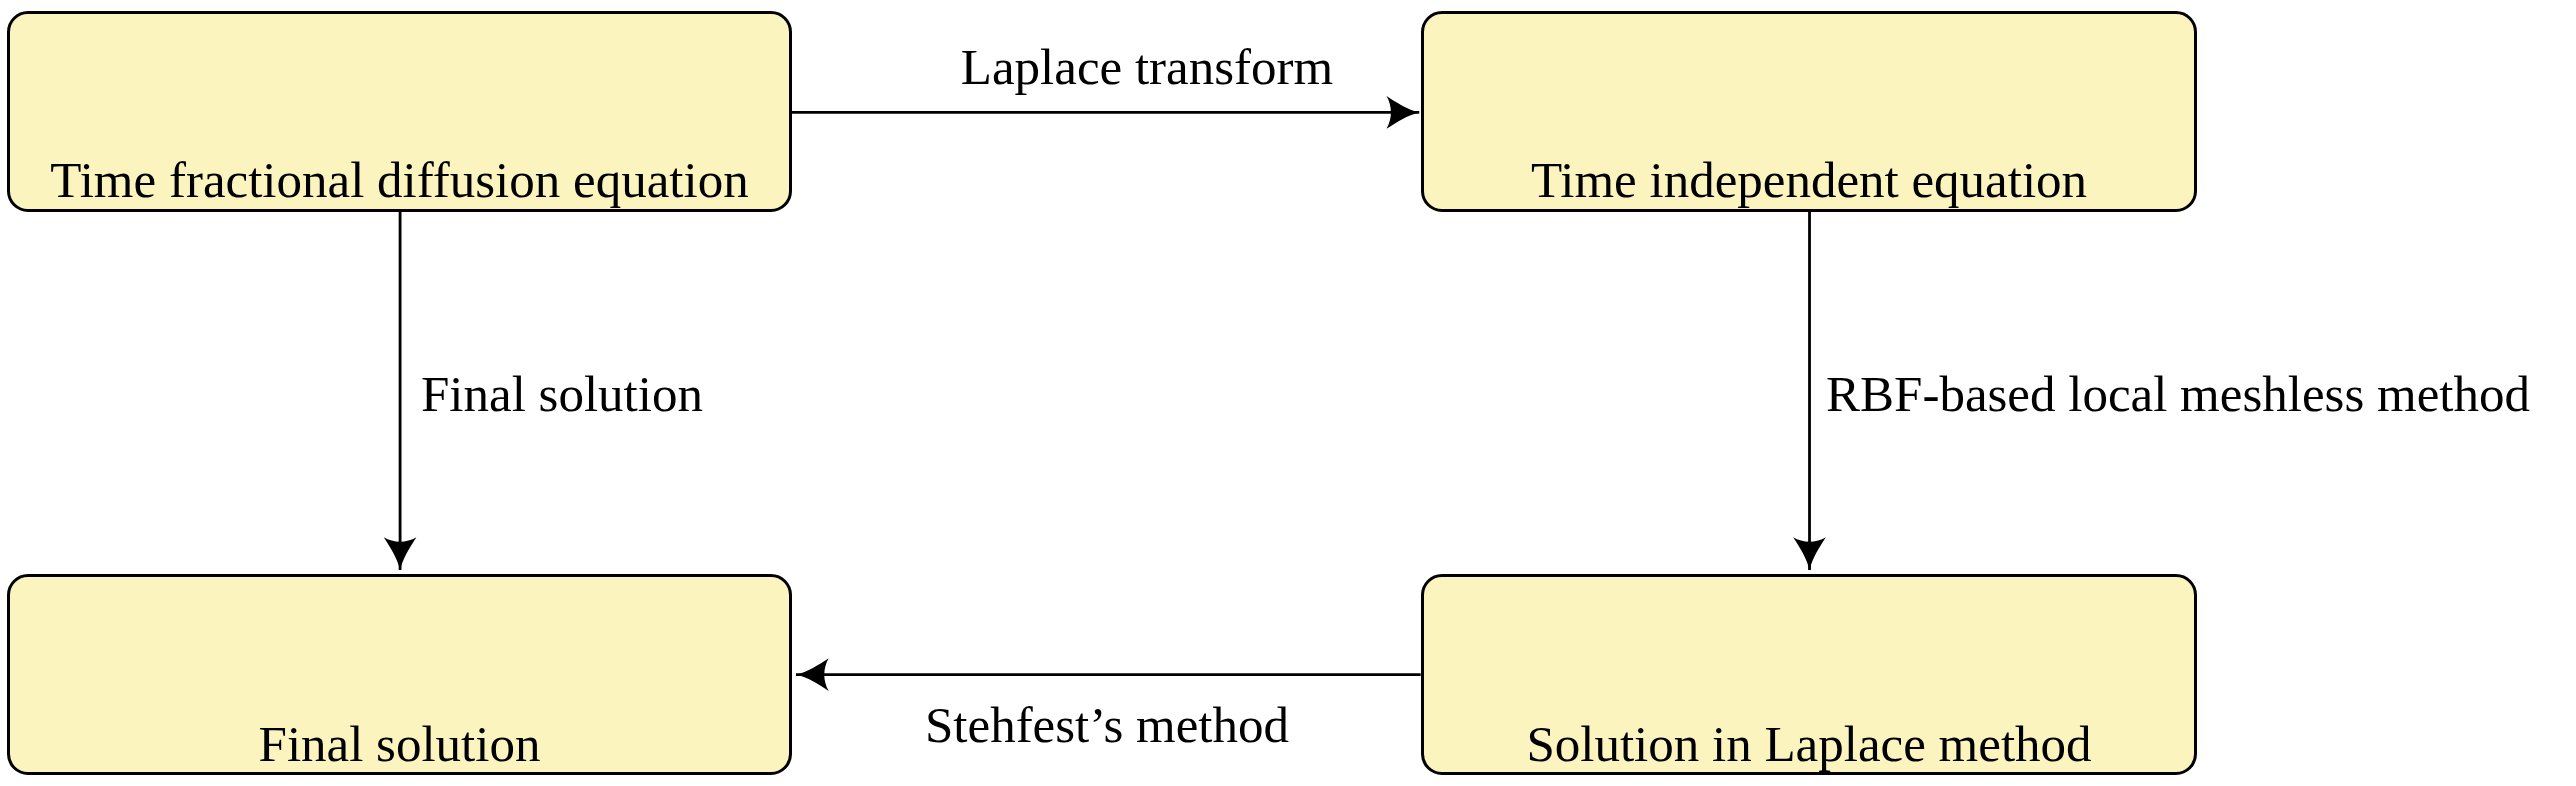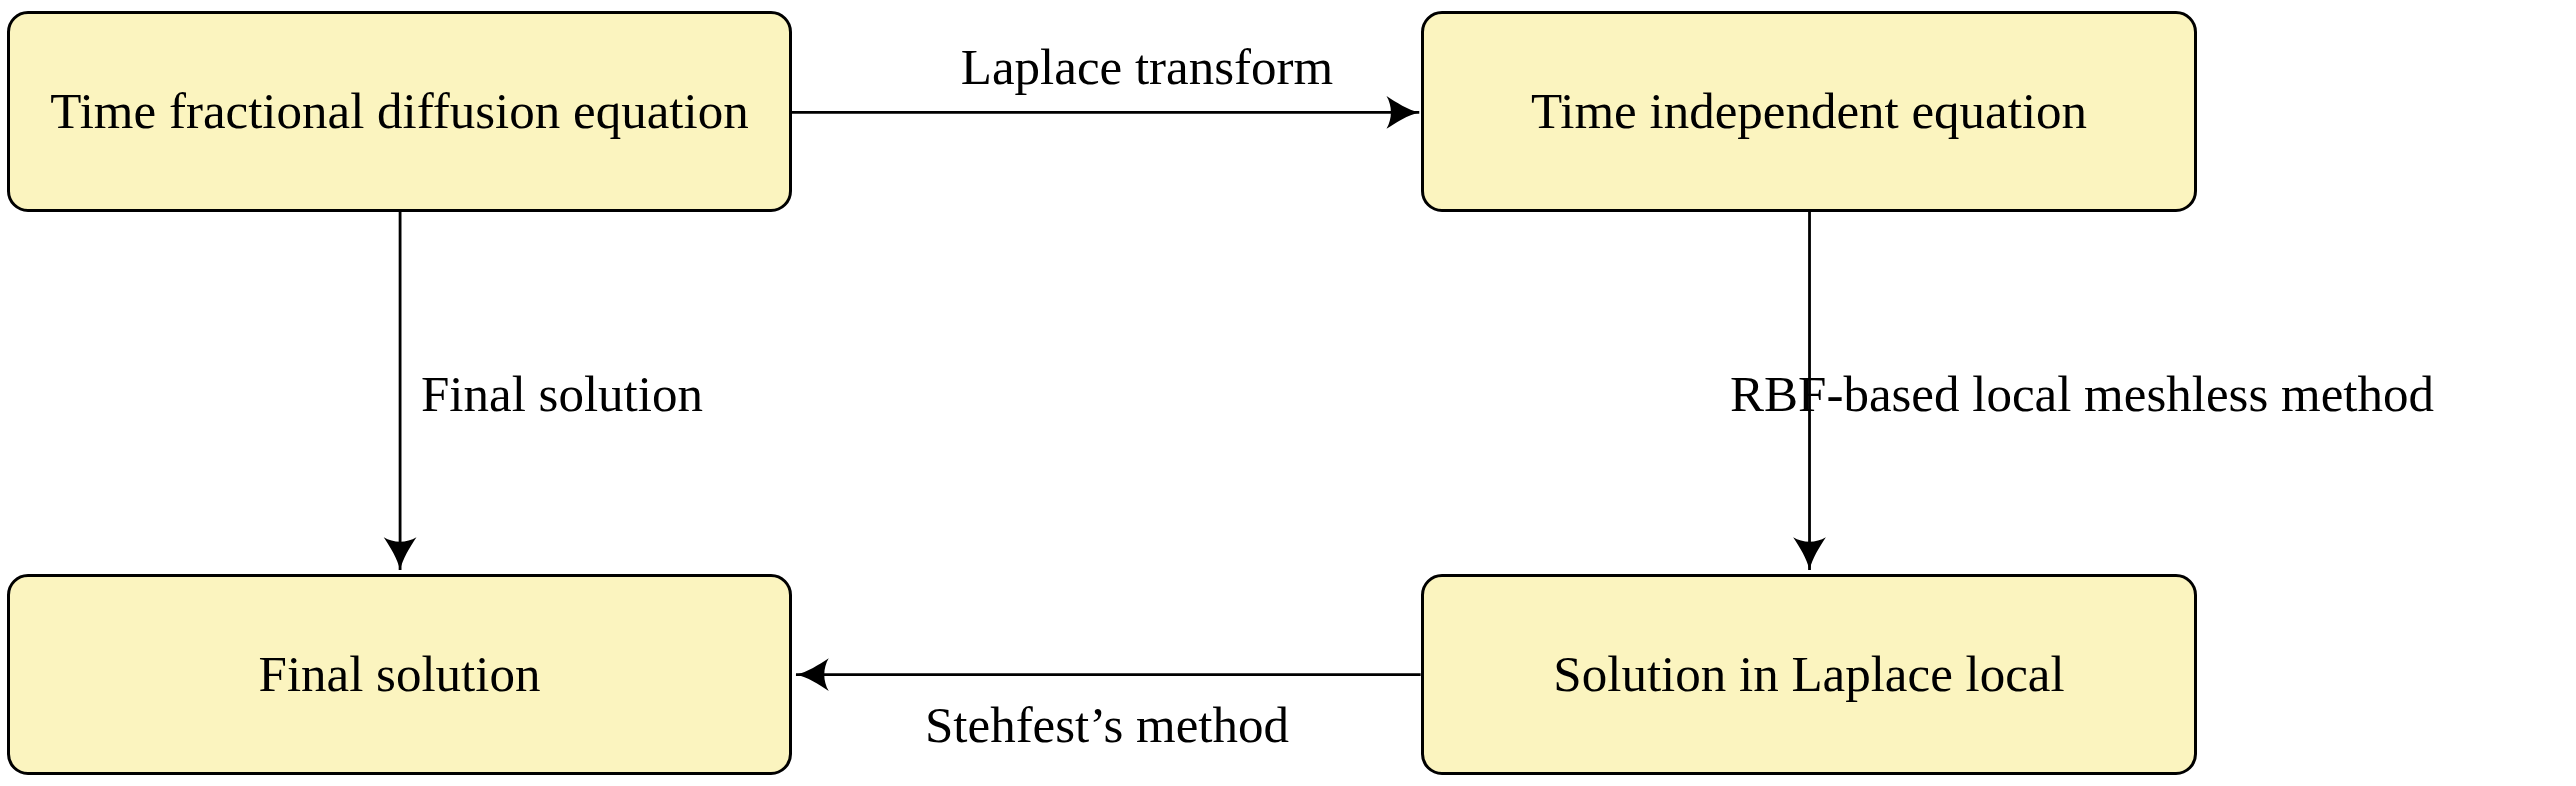--- a/index.html
+++ b/index.html
@@ -16,40 +16,40 @@
     color: #000000;
     overflow: hidden;
   }
   .node {
     position: absolute;
     box-sizing: border-box;
     background: #FBF4BF;
     border: 3.5px solid #000000;
     border-radius: 21px;
     display: flex;
-    align-items: center;
+    align-items: flex-end;
     justify-content: center;
     text-align: center;
     font-size: 51px;
     line-height: 1.1;
   }
   .node-1, .node-3 { left: 7px;   width: 785px; }
   .node-2, .node-4 { left: 1421px; width: 776px; }
   .node-1, .node-2 { top: 10.5px;    height: 201px; }
   .node-3, .node-4 { top: 574px;   height: 201px; }
 
   .edge-label {
     position: absolute;
     font-size: 51px;
     line-height: 1.15;
     white-space: nowrap;
   }
   .label-laplace  { left: 1107px; top: 97px;  transform: translate(-50%, -100%); margin-left: 40px; }
   .label-direct   { left: 421px;  top: 394px;  transform: translateY(-50%); }
-  .label-rbf      { left: 1730px; top: 394px;  transform: translateY(-50%); }
+  .label-rbf      { left: 1826px; top: 394px;  transform: translateY(-50%); }
   .label-stehfest { left: 1107px; top: 696px;  transform: translateX(-50%); }
 
   svg.edges {
     position: absolute;
     left: 0; top: 0;
     width: 2576px;
     height: 787px;
     pointer-events: none;
   }
   svg.edges line {
@@ -85,21 +85,21 @@
   <div class="node node-1">
     <span>Time fractional diffusion equation</span>
   </div>
   <div class="node node-2">
     <span>Time independent equation</span>
   </div>
   <div class="node node-3">
     <span>Final solution</span>
   </div>
   <div class="node node-4">
-    <span>Solution in Laplace local</span>
+    <span>Solution in Laplace method</span>
   </div>
 
   <div class="edge-label label-laplace">Laplace transform</div>
   <div class="edge-label label-direct">Final solution</div>
   <div class="edge-label label-rbf">RBF-based local meshless method</div>
   <div class="edge-label label-stehfest">Stehfest’s method</div>
 
 </div>
 
 

